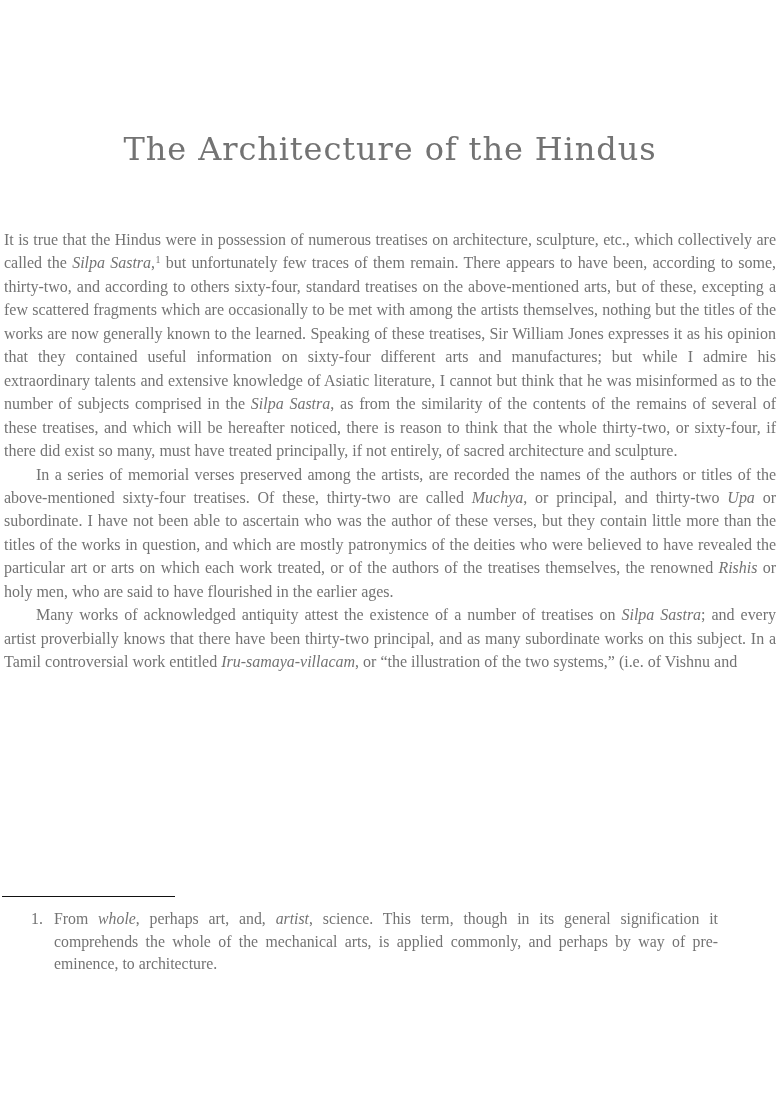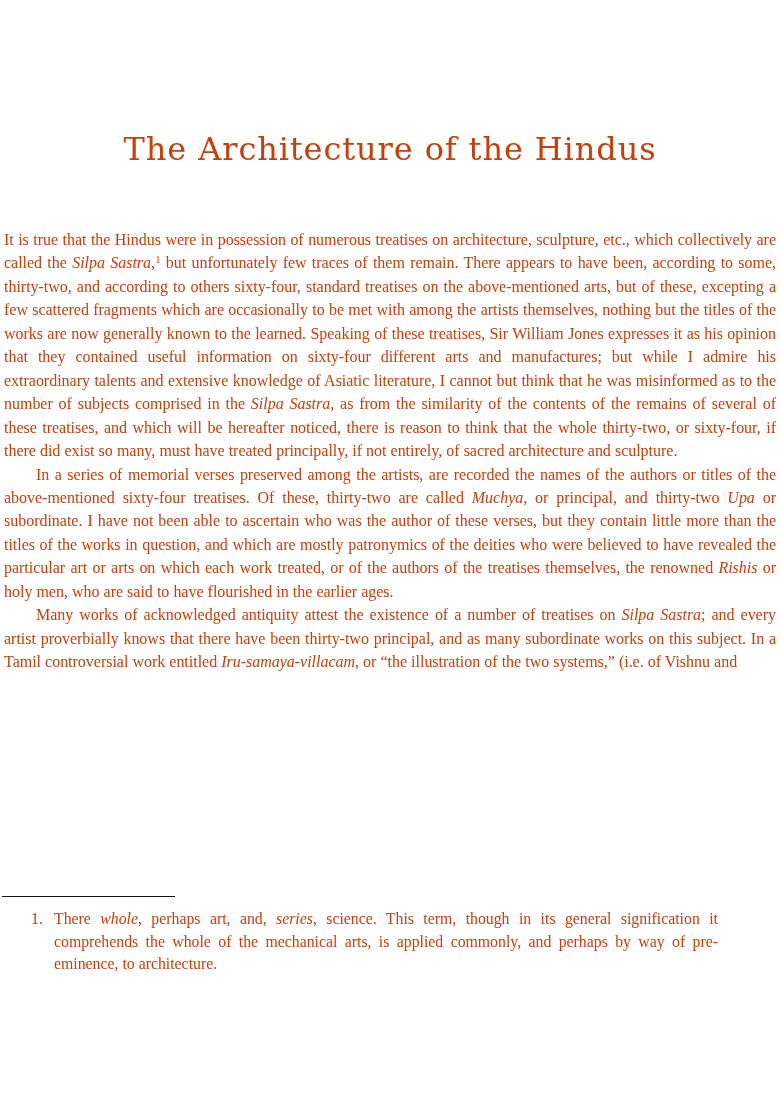--- a/index.html
+++ b/index.html
@@ -8,21 +8,21 @@
     padding: 0;
     background: #ffffff;
   }
   .page {
     position: relative;
     width: 780px;
     height: 1108px;
     background: #ffffff;
     overflow: hidden;
     font-family: "Liberation Serif", "DejaVu Serif", serif;
-    color: #c2410c;
+    color: #737373;
     box-sizing: border-box;
   }
 
   
   .page-title {
     position: absolute;
     left: 0;
     top: 108px;
     width: 780px;
     text-align: center;
@@ -111,17 +111,17 @@
   <div class="body-block">
     <p class="para"><span>It is true that the Hindus were in possession of numerous treatises on architecture, sculpture, etc., which collectively are called the </span><i>Silpa Sastra</i><span>,</span><sup class="fn-ref">1</sup><span> but unfortunately few traces of them remain. There appears to have been, according to some, thirty-two, and according to others sixty-four, standard treatises on the above-mentioned arts, but of these, excepting a few scattered fragments which are occasionally to be met with among the artists themselves, nothing but the titles of the works are now generally known to the learned. Speaking of these treatises, Sir William Jones expresses it as his opinion that they contained useful information on sixty-four different arts and manufactures; but while I admire his extraordinary talents and extensive knowledge of Asiatic literature, I cannot but think that he was misinformed as to the number of subjects comprised in the </span><i>Silpa Sastra</i><span>, as from the similarity of the contents of the remains of several of these treatises, and which will be hereafter noticed, there is reason to think that the whole thirty-two, or sixty-four, if there did exist so many, must have treated principally, if not entirely, of sacred architecture and sculpture.</span></p>
     <p class="para indent"><span>In a series of memorial verses preserved among the artists, are recorded the names of the authors or titles of the above-mentioned sixty-four treatises. Of these, thirty-two are called </span><i>Muchya</i><span>, or principal, and thirty-two </span><i>Upa</i><span> or subordinate. I have not been able to ascertain who was the author of these verses, but they contain little more than the titles of the works in question, and which are mostly patronymics of the deities who were believed to have revealed the particular art or arts on which each work treated, or of the authors of the treatises themselves, the renowned </span><i>Rishis</i><span> or holy men, who are said to have flourished in the earlier ages.</span></p>
     <p class="para indent"><span>Many works of acknowledged antiquity attest the existence of a number of treatises on </span><i>Silpa Sastra</i><span>; and every artist proverbially knows that there have been thirty-two principal, and as many subordinate works on this subject. In a Tamil controversial work entitled </span><i>Iru-samaya-villacam</i><span>, or “the illustration of the two systems,” (i.e. of Vishnu and</span></p>
   </div>
 
   <div class="footnote-area">
     <hr class="footnote-rule">
     <p class="footnote-item">
       <span class="footnote-marker">1.</span>
-      <span class="footnote-text"><span>There </span><i>whole</i><span>, perhaps art, and, </span><i>series</i><span>, science. This term, though in its general signification it comprehends the whole of the mechanical arts, is applied commonly, and perhaps by way of pre-eminence, to architecture.</span></span>
+      <span class="footnote-text"><span>From </span><i>whole</i><span>, perhaps art, and, </span><i>artist</i><span>, science. This term, though in its general signification it comprehends the whole of the mechanical arts, is applied commonly, and perhaps by way of pre-eminence, to architecture.</span></span>
     </p>
   </div>
 
 </div>
 
 </body></html>

